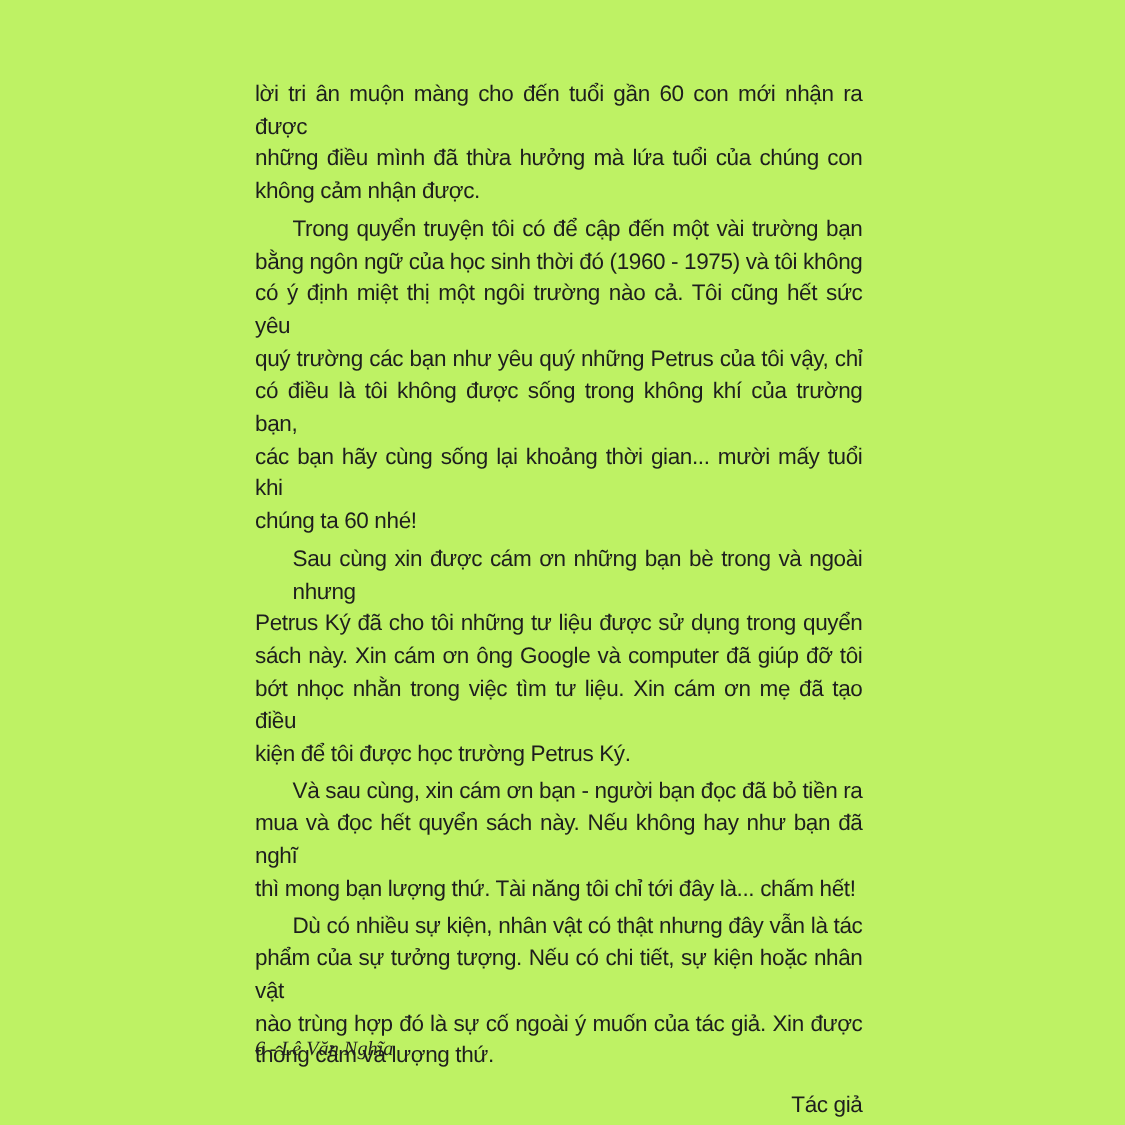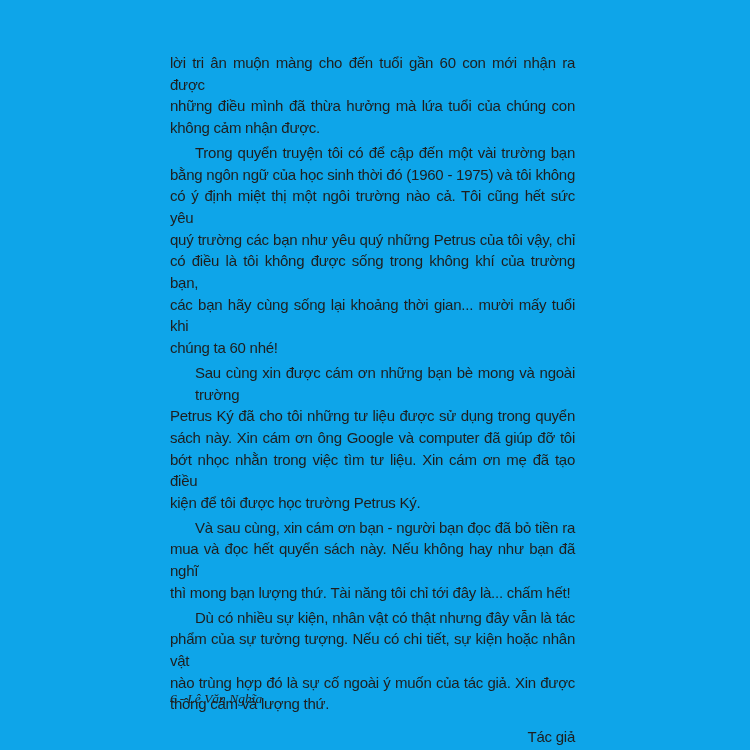--- a/index.html
+++ b/index.html
@@ -10,21 +10,21 @@
   body {
     width: 750px;
     height: 750px;
     overflow: hidden;
     position: relative;
     font-family: "Liberation Sans", sans-serif;
   }
   .book-page {
     position: absolute;
     inset: 0;
-    background: #0ea5e9;
+    background: #bef264;
   }
   .text-block {
     position: absolute;
     left: 170px;
     top: 52px;
     width: 405px;
     font-size: 15px;
     line-height: 21.7px;
     letter-spacing: -0.25px;
     color: #1e1e1e;
@@ -73,21 +73,21 @@
       <div class="line indent">Trong quyển truyện tôi có để cập đến một vài trường bạn</div>
       <div class="line">bằng ngôn ngữ của học sinh thời đó (1960 - 1975) và tôi không</div>
       <div class="line">có ý định miệt thị một ngôi trường nào cả. Tôi cũng hết sức yêu</div>
       <div class="line">quý trường các bạn như yêu quý những Petrus của tôi vậy, chỉ</div>
       <div class="line">có điều là tôi không được sống trong không khí của trường bạn,</div>
       <div class="line">các bạn hãy cùng sống lại khoảng thời gian... mười mấy tuổi khi</div>
       <div class="line last">chúng ta 60 nhé!</div>
     </div>
 
     <div class="para">
-      <div class="line indent">Sau cùng xin được cám ơn những bạn bè mong và ngoài trường</div>
+      <div class="line indent">Sau cùng xin được cám ơn những bạn bè trong và ngoài nhưng</div>
       <div class="line">Petrus Ký đã cho tôi những tư liệu được sử dụng trong quyển</div>
       <div class="line">sách này. Xin cám ơn ông Google và computer đã giúp đỡ tôi</div>
       <div class="line">bớt nhọc nhằn trong việc tìm tư liệu. Xin cám ơn mẹ đã tạo điều</div>
       <div class="line last">kiện để tôi được học trường Petrus Ký.</div>
     </div>
 
     <div class="para">
       <div class="line indent">Và sau cùng, xin cám ơn bạn - người bạn đọc đã bỏ tiền ra</div>
       <div class="line">mua và đọc hết quyển sách này. Nếu không hay như bạn đã nghĩ</div>
       <div class="line last">thì mong bạn lượng thứ. Tài năng tôi chỉ tới đây là... chấm hết!</div>

